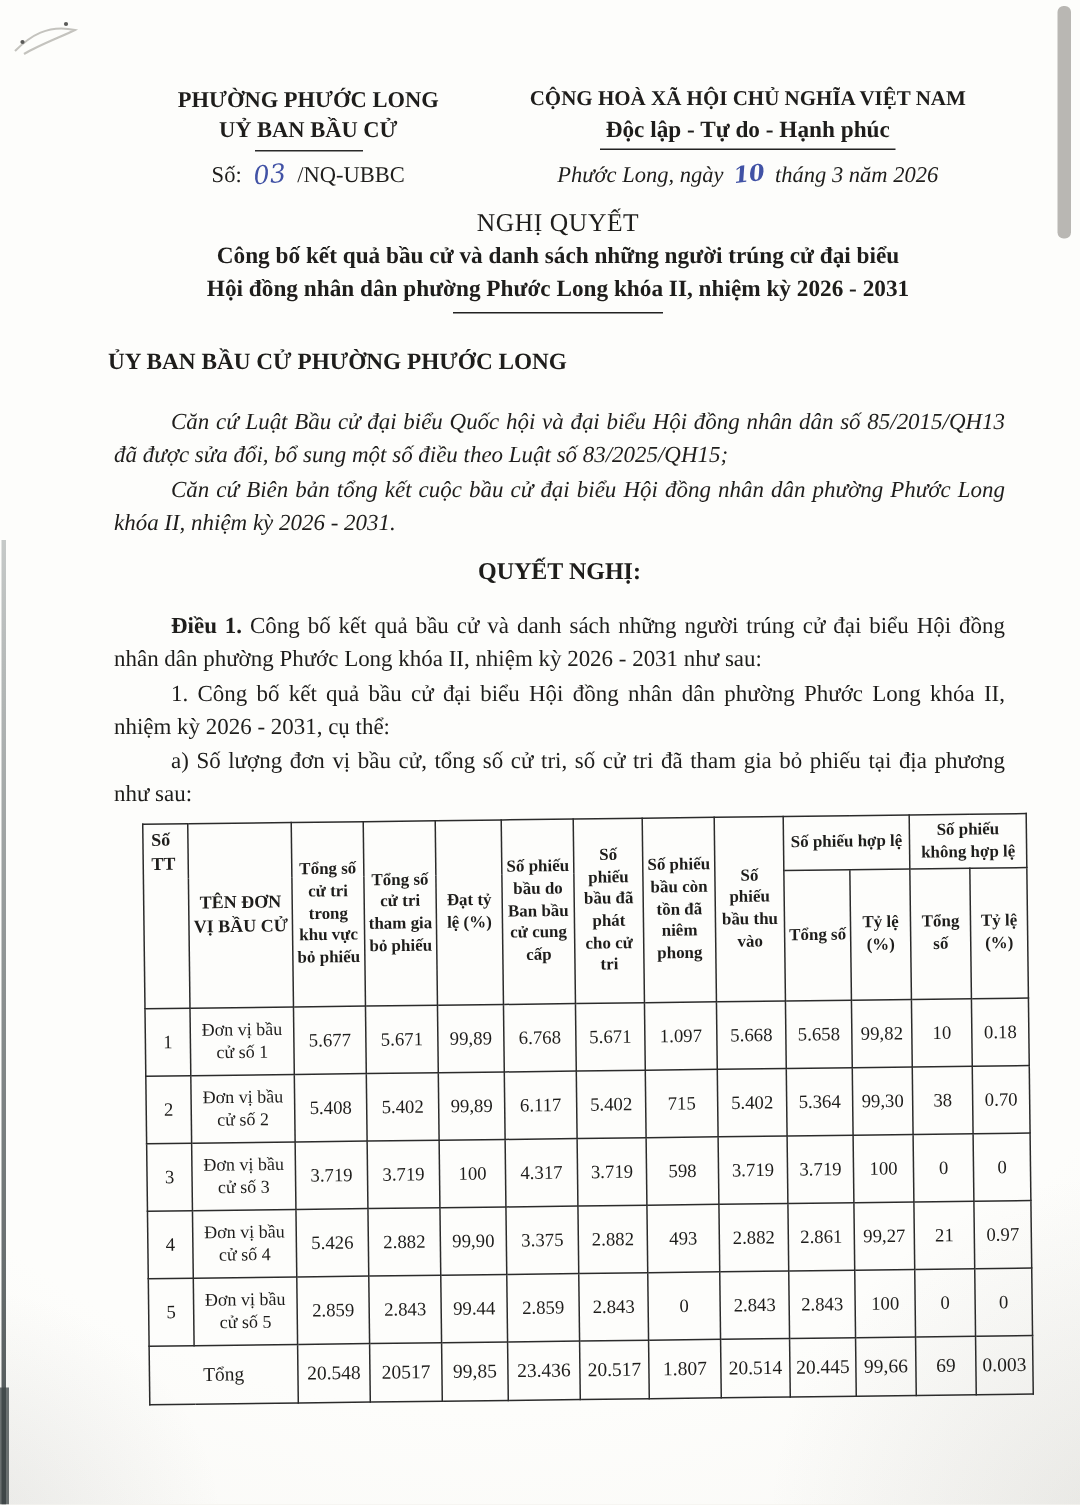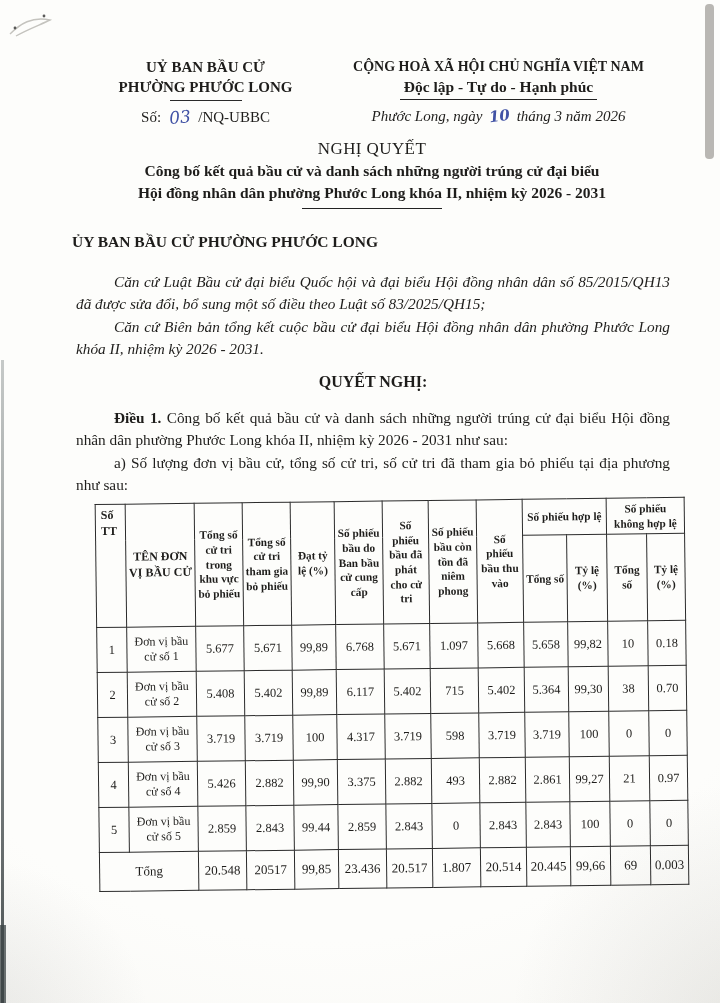--- a/index.html
+++ b/index.html
@@ -85,22 +85,22 @@
 <div class="page">
 
   <svg class="pencil-mark" width="70" height="45" viewBox="0 0 70 45">
     <path d="M4 28 C14 18, 26 10, 44 14 C36 18, 20 24, 10 30" stroke="#c4c3be" stroke-width="1.4" fill="none"></path>
     <circle cx="9" cy="22" r="1.4" fill="#5a5a58"></circle>
     <circle cx="38" cy="10" r="1.4" fill="#5a5a58"></circle>
   </svg>
 
   <div class="header">
     <div class="header-left">
+      <div class="org-line">PHƯỜNG PHƯỚC LONG</div>
       <div class="org-line">UỶ BAN BẦU CỬ</div>
-      <div class="org-line">PHƯỜNG PHƯỚC LONG</div>
       <div class="org-rule"></div>
       <div class="so-line">
         <span>Số:</span>
         <span class="handwriting so-value">03</span>
         <span>/NQ-UBBC</span>
       </div>
     </div>
     <div class="header-right">
       <div class="nation-line">CỘNG HOÀ XÃ HỘI CHỦ NGHĨA VIỆT NAM</div>
       <div><span class="motto-line">Độc lập - Tự do - Hạnh phúc</span></div>
@@ -118,20 +118,21 @@
     <div class="doc-subtitle">Hội đồng nhân dân phường Phước Long khóa II, nhiệm kỳ 2026 - 2031</div>
     <div class="title-rule"></div>
     <div class="committee-heading">ỦY BAN BẦU CỬ PHƯỜNG PHƯỚC LONG</div>
   </div>
 
   <div class="body-text">
     <p class="para italic">Căn cứ Luật Bầu cử đại biểu Quốc hội và đại biểu Hội đồng nhân dân số 85/2015/QH13 đã được sửa đổi, bổ sung một số điều theo Luật số 83/2025/QH15;</p>
     <p class="para italic">Căn cứ Biên bản tổng kết cuộc bầu cử đại biểu Hội đồng nhân dân phường Phước Long khóa II, nhiệm kỳ 2026 - 2031.</p>
     <div class="resolve-heading">QUYẾT NGHỊ:</div>
     <p class="para"><b>Điều 1.</b><span> Công bố kết quả bầu cử và danh sách những người trúng cử đại biểu Hội đồng nhân dân phường Phước Long khóa II, nhiệm kỳ 2026 - 2031 như sau:</span></p>
+    <p class="para">1. Công bố kết quả bầu cử đại biểu Hội đồng nhân dân phường Phước Long khóa II, nhiệm kỳ 2026 - 2031, cụ thể:</p>
     <p class="para">a) Số lượng đơn vị bầu cử, tổng số cử tri, số cử tri đã tham gia bỏ phiếu tại địa phương như sau:</p>
   </div>
 
   <div class="table-wrap">
     <table>
       <colgroup>
         <col style="width:30px">
           <col style="width:69px">
           <col style="width:48px">
         <col style="width:48px">

